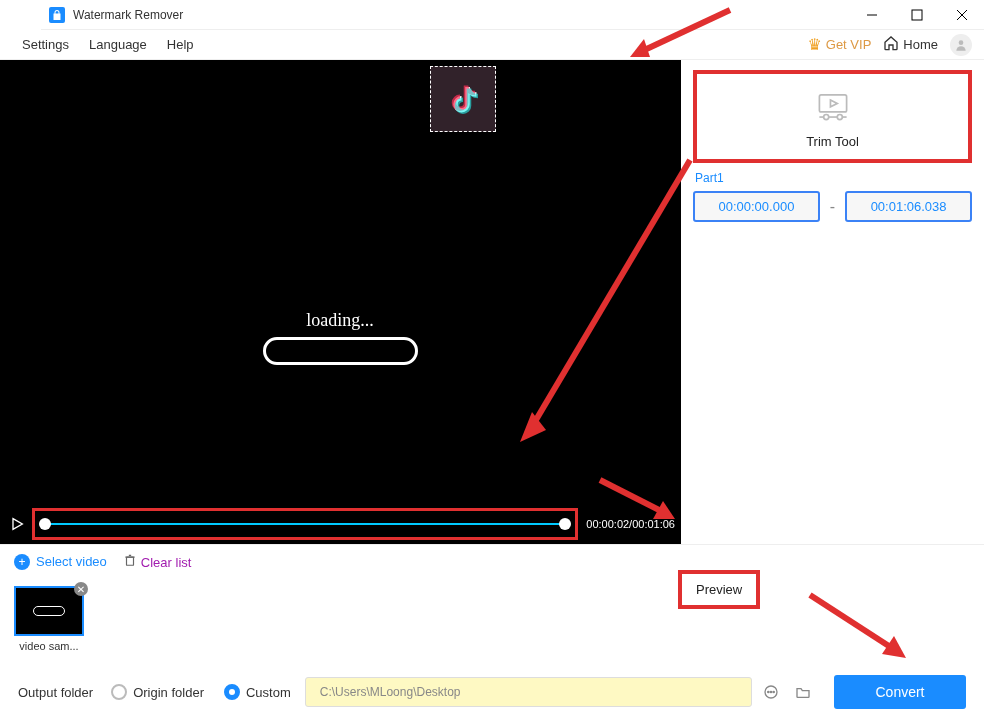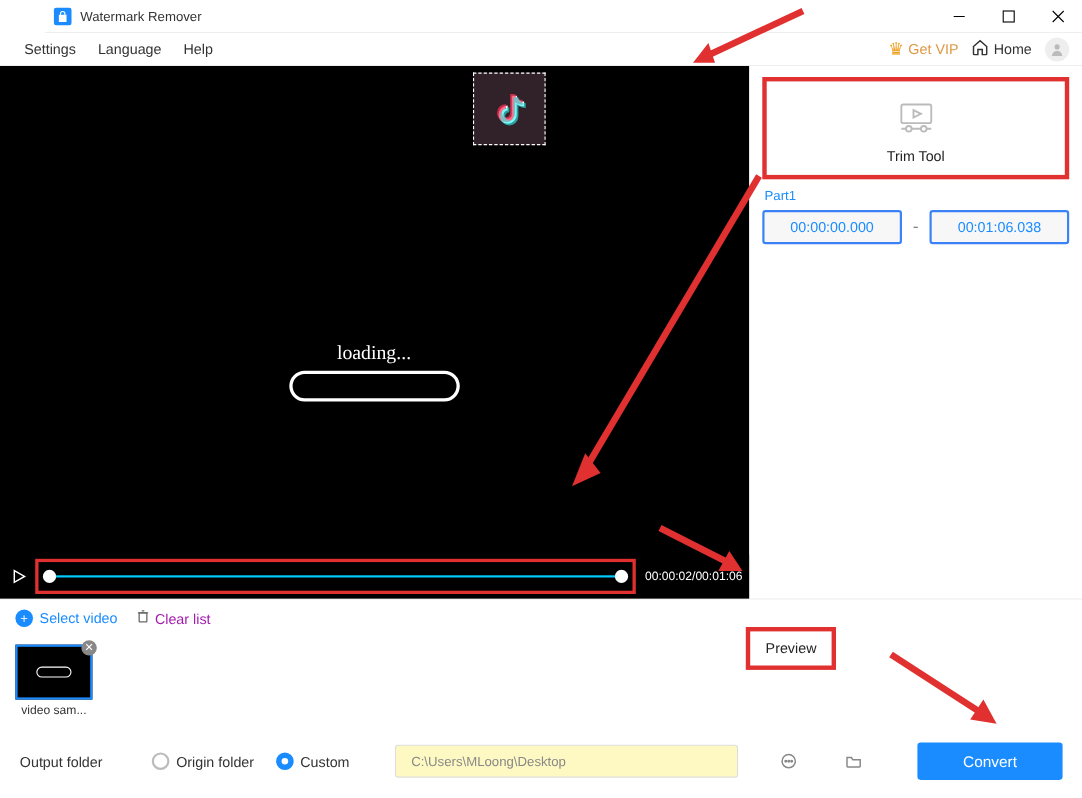--- a/index.html
+++ b/index.html
@@ -60,21 +60,21 @@
 .clear-list .trash { margin-right:4px; color:#666;}
 
 .thumbs-row { height:86px; padding:8px 14px 0; display:flex; }
 .thumb { width:70px; text-align:center; cursor:pointer;}
 .thumb-img { width:70px; height:50px; background:#000; border:2px solid #1a8cff; position:relative; display:flex; align-items:center; justify-content:center;}
 .thumb-img .remove-x { position:absolute; top:-6px; right:-6px; width:14px; height:14px; background:#888; color:#fff; border-radius:50%; font-size:10px; display:flex; align-items:center; justify-content:center;}
 .thumb-mini { width:32px; height:10px; border:1px solid #fff; border-radius:6px; }
 .thumb-label { font-size:11px; color:#333; margin-top:4px; white-space:nowrap; overflow:hidden; text-overflow:ellipsis;}
 
 
-.output-bar { position:absolute; bottom:12px; left:0; right:0; height:42px; display:flex; align-items:center; padding:0 18px;gap:27px; }
+.output-bar { position:absolute; bottom:12px; left:0; right:0; height:42px; display:flex; align-items:center; padding:0 18px; }
 .output-bar .lbl { font-size:13px; color:#333; margin-right:18px; }
 .radio-group { display:flex; align-items:center; gap:20px; margin-right:14px;}
 .radio-opt { display:flex; align-items:center; font-size:13px; color:#333; cursor:pointer;}
 .radio-circle { width:16px; height:16px; border:2px solid #bbb; border-radius:50%; margin-right:6px; display:flex; align-items:center; justify-content:center;}
 .radio-opt.selected .radio-circle { border-color:#1a8cff; background:#1a8cff;}
 .radio-opt.selected .radio-circle::after{ content:""; width:6px; height:6px; background:#fff; border-radius:50%;}
 .path-input { flex:1; height:30px; border:1px solid #ddd; border-radius:3px; padding:0 14px; font-size:12px; color:#888; background:#fef9c3; }
 .icon-btn-small { width:26px; height:26px; margin-left:6px; color:#888; display:flex; align-items:center; justify-content:center; cursor:pointer;}
 .convert-btn { margin-left:18px; width:132px; height:34px; background:#1a8cff; color:#fff; border:none; border-radius:3px; font-size:14px; cursor:pointer;}
 

